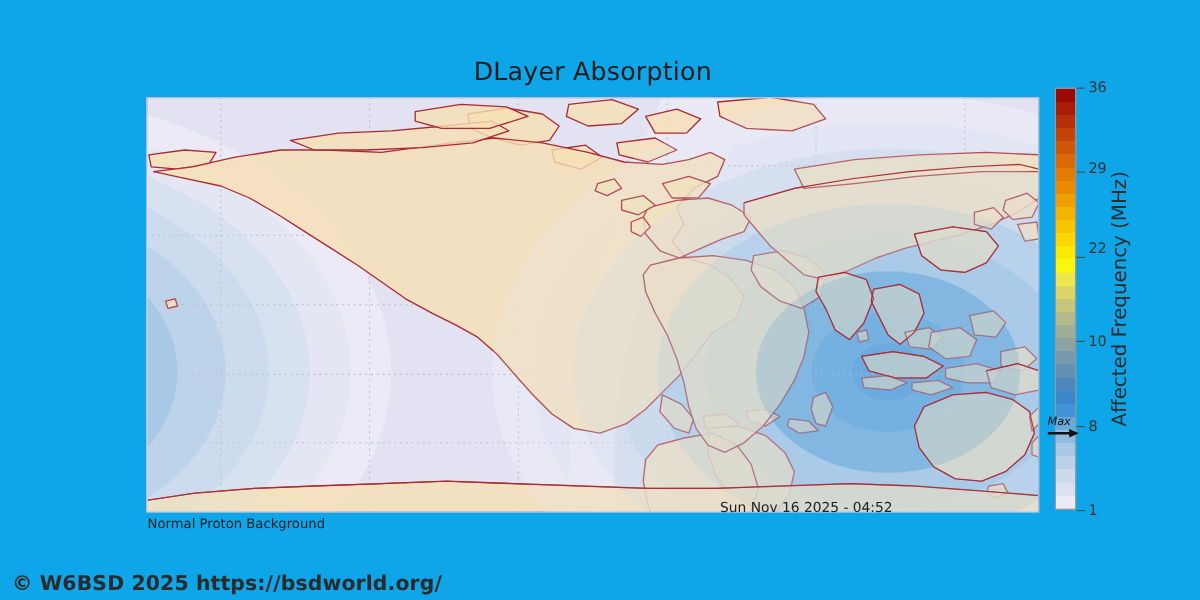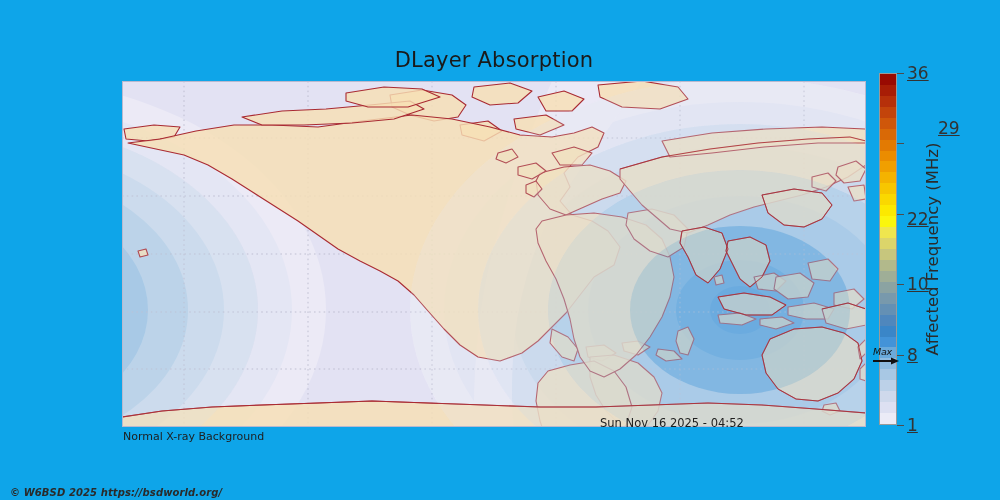--- a/index.html
+++ b/index.html
@@ -127,25 +127,24 @@
   }
   .cb-tick {
     position: absolute;
     left: 18px;
     width: 7px; height: 0;
     border-top: 1.4px solid #4d4d4d;
   }
   .cb-lab {
     position: absolute;
     left: 28px;
-    font-size: 17px;
+    font-size: 12px;
     color: #333333;
     transform: translateY(-50%);
     white-space: nowrap;
-    text-decoration: underline;
   }
   #cbar-title {
     position: absolute;
     left: 920px; top: 73px;
     width: 352px; height: 26px;
     transform-origin: 0 0;
     transform: rotate(-90deg) translateX(-352px);
     text-align: center;
     font-size: 16.5px;
     color: #2b2b2b;
@@ -183,23 +182,22 @@
   #timestamp {
     position: absolute;
     left: 600px; top: 416px;
     width: 266px;
     text-align: left;
     font-size: 11.5px;
     color: #1e1e1e;
   }
   #credit {
     position: absolute;
-    left: 10px; top: 487px;
-    font-size: 10px;
-    font-style: italic;
+    left: 10px; top: 477px;
+    font-size: 17px;
     font-weight: bold;
     color: #2a2a2a;
     letter-spacing: 0.1px;
   }
 </style>
 </head>
 <body>
 
 <div id="page">
 
@@ -373,24 +371,24 @@
     </div>
   </div>
 
   <div id="cbar-wrap">
     <div id="cbar"></div>
 
     <div class="cb-tick" style="top:0px;"></div>
     <div class="cb-lab" style="top:0px;">36</div>
 
     <div class="cb-tick" style="top:70.4px;"></div>
-    <div class="cb-lab" style="top:55px;margin-left:31px;">29</div>
+    <div class="cb-lab" style="top:67px;">29</div>
 
     <div class="cb-tick" style="top:140.8px;"></div>
-    <div class="cb-lab" style="top:146px;">22</div>
+    <div class="cb-lab" style="top:134px;">22</div>
 
     <div class="cb-tick" style="top:211.2px;"></div>
     <div class="cb-lab" style="top:211.2px;">10</div>
 
     <div class="cb-tick" style="top:281.6px;"></div>
     <div class="cb-lab" style="top:281.6px;">8</div>
 
     <div class="cb-tick" style="top:352px;"></div>
     <div class="cb-lab" style="top:352px;">1</div>
   </div>
@@ -399,20 +397,20 @@
 
   <div id="max-marker">
     <div id="max-label">Max</div>
     <svg id="max-arrow" viewBox="0 0 26 8" xmlns="http://www.w3.org/2000/svg">
       <line x1="0" y1="4" x2="19" y2="4" stroke="#111111" stroke-width="2"></line>
       <polygon points="18,0.4 26,4 18,7.6" fill="#111111"></polygon>
     </svg>
   </div>
 
   <div id="notes">
-    <div>Normal X-ray Background</div>
+    <div>Normal Proton Background</div>
   </div>
 
   <div id="timestamp">Sun Nov 16 2025 - 04:52</div>
 
   <div id="credit">© W6BSD 2025 https://bsdworld.org/</div>
 
 </div>
 
 </body></html>

